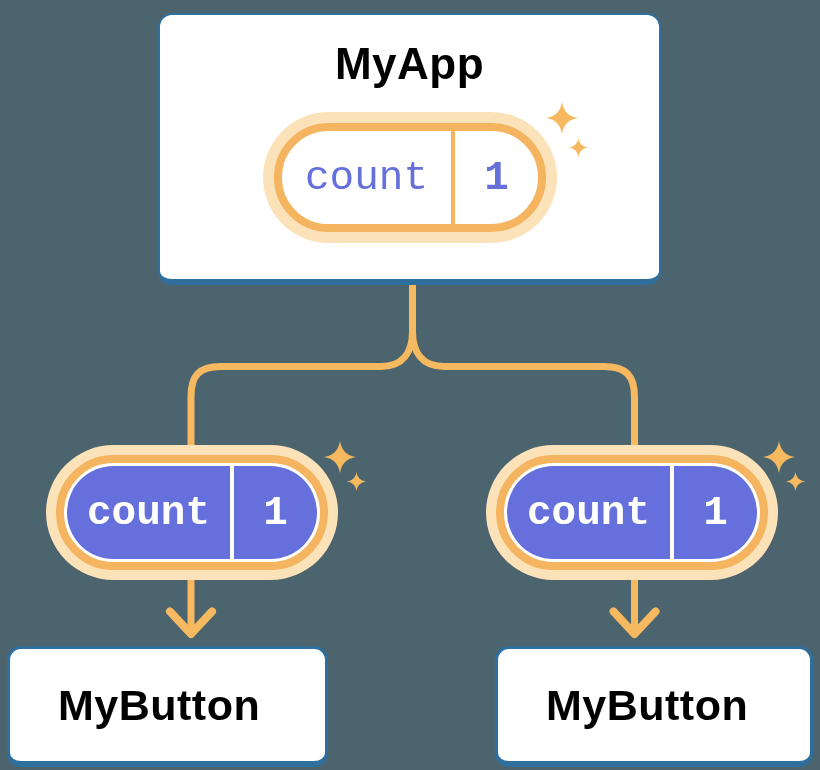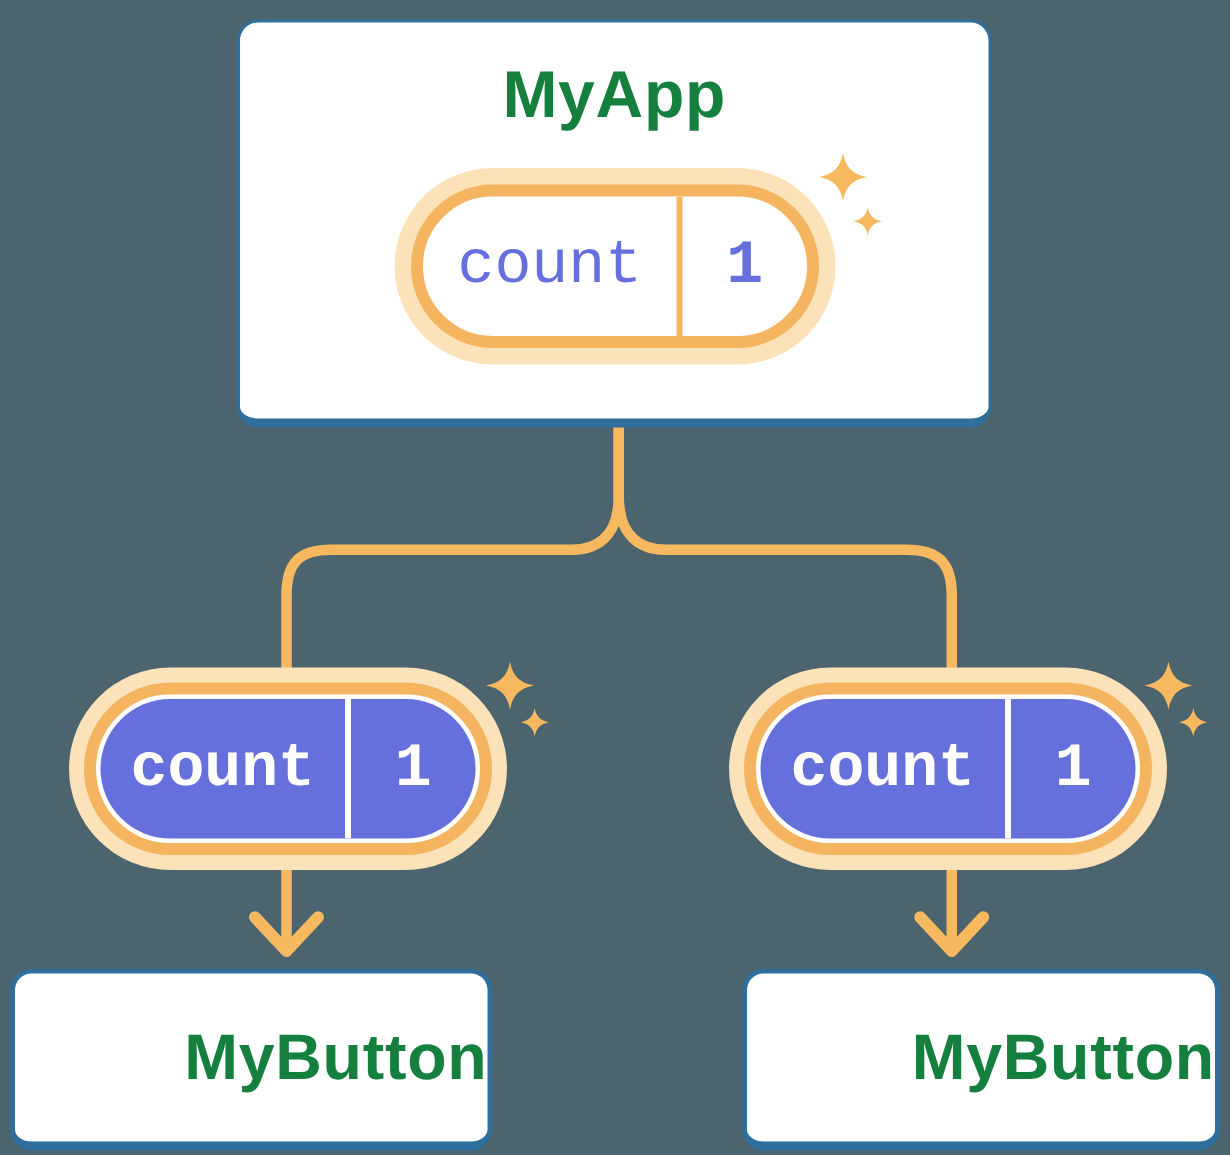--- a/index.html
+++ b/index.html
@@ -7,26 +7,26 @@
     position:relative;width:820px;height:770px;background:#4C646E;
     font-family:"Liberation Sans",sans-serif;overflow:hidden;
   }
   svg.overlay{position:absolute;left:0;top:0;width:820px;height:770px;z-index:1;}
   .card{
     position:absolute;background:#ffffff;border:3px solid #2E6F9E;
     border-bottom-width:6px;border-radius:14px;box-sizing:border-box;z-index:2;
   }
   .card.root{border-width:2.5px;border-bottom-width:6px;}
   .card-title{
-    color:#15803d;font-weight:700;letter-spacing:.5px;white-space:nowrap;
+    color:#000000;font-weight:700;letter-spacing:.5px;white-space:nowrap;
   }
   .root-title{
     position:absolute;left:0;right:0;top:24px;text-align:center;font-size:44px;
   }
-  .btn-card{display:flex;align-items:center;justify-content:flex-end;}
+  .btn-card{display:flex;align-items:center;justify-content:flex-start;padding-left:48px;}
   .btn-title{font-size:43px;}
   .pill{
     position:absolute;border-radius:999px;background:#FCE2B8;
     box-sizing:border-box;z-index:3;display:flex;
   }
   .pill-ring{
     flex:1;border:8px solid #F5B45F;border-radius:999px;background:#ffffff;
     display:flex;box-sizing:border-box;overflow:hidden;font-family:Liberation Mono, monospace;
   }
   .pill-core{flex:1;display:flex;border-radius:999px;overflow:hidden;}

